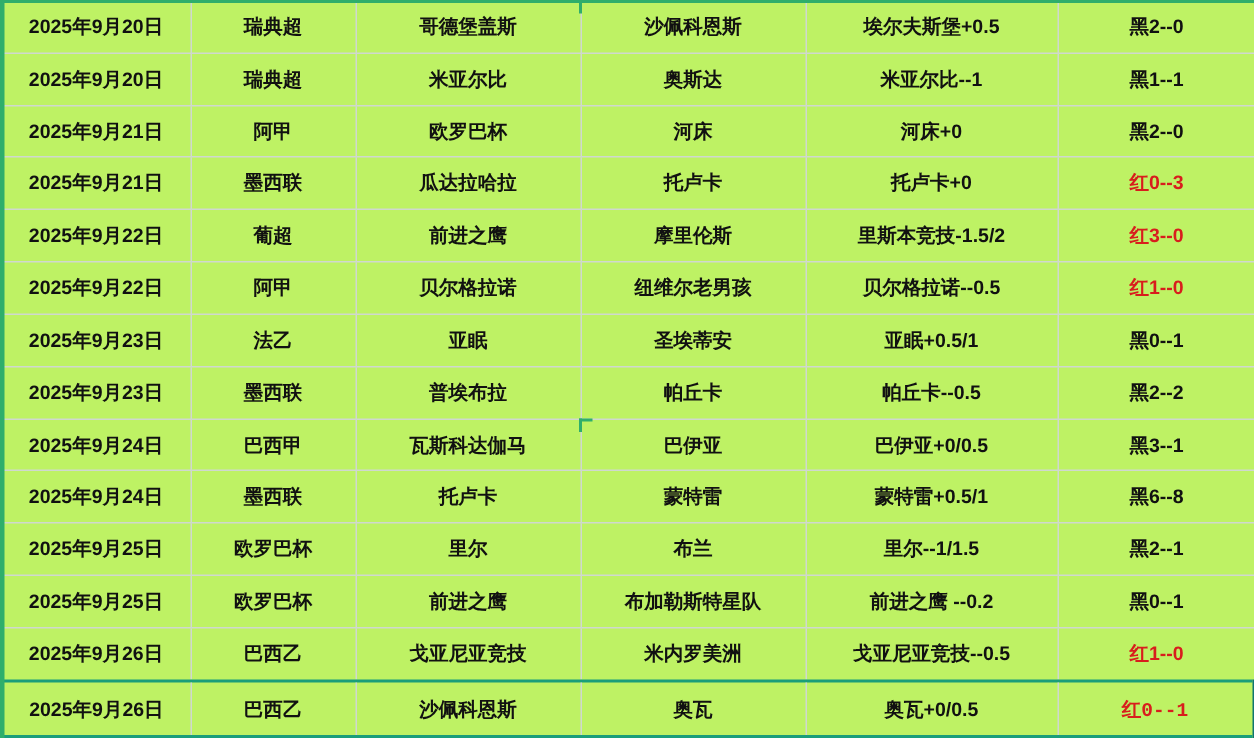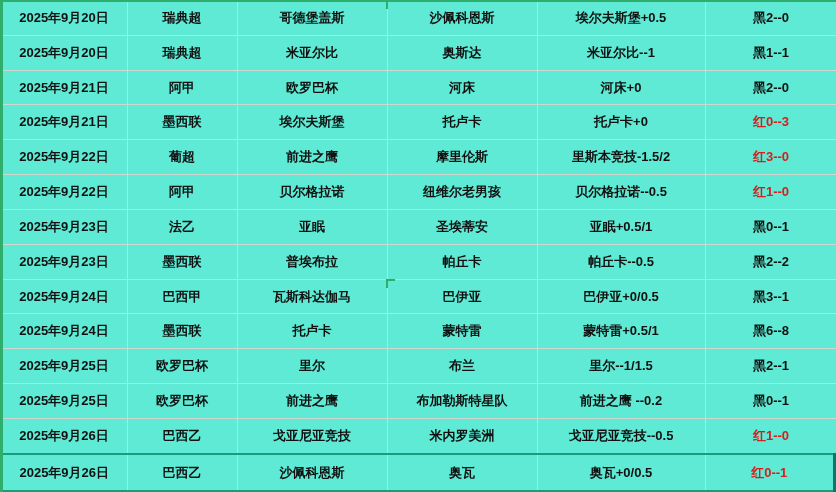--- a/index.html
+++ b/index.html
@@ -7,21 +7,21 @@
     padding: 0;
     background: #ffffff;
   }
   body {
     font-family: "Liberation Sans", sans-serif;
   }
   .sheet {
     width: 836px;
     height: 492px;
     box-sizing: border-box;
-    background: #5eead4;
+    background: #bef264;
     position: relative;
     overflow: hidden;
   }
   table.grid {
     border-collapse: collapse;
     table-layout: fixed;
     width: 836px;
     height: 492px;
   }
   table.grid td {
@@ -79,21 +79,21 @@
     width: 836px;
     background: #2fae6b;
     z-index: 5;
   }
   
   tr.highlight td {
     border-top: 2px solid #1a9e7a;
     border-bottom: 2px solid #1a9e7a;
   }
   tr.highlight td:first-child { border-left: 2px solid #1a9e7a; }
-  tr.highlight td:last-child { border-right: 8px solid #0f766e; }
+  tr.highlight td:last-child { border-right: 5px solid #0f766e; font-family: Liberation Mono, monospace; }
 
   
   .tick {
     position: absolute;
     width: 7px;
     height: 7px;
     background: transparent;
     border-top: 2px solid #2fae6b;
     border-left: 2px solid #2fae6b;
     z-index: 6;
@@ -138,21 +138,21 @@
           <td class="date">2025年9月21日</td>
           <td class="league">阿甲</td>
           <td class="home">欧罗巴杯</td>
           <td class="away">河床</td>
           <td class="hand">河床+0</td>
           <td class="score black">黑2--0</td>
         </tr>
         <tr>
           <td class="date">2025年9月21日</td>
           <td class="league">墨西联</td>
-          <td class="home">埃尔夫斯堡</td>
+          <td class="home">瓜达拉哈拉</td>
           <td class="away">托卢卡</td>
           <td class="hand">托卢卡+0</td>
           <td class="score red">红0--3</td>
         </tr>
         <tr>
           <td class="date">2025年9月22日</td>
           <td class="league">葡超</td>
           <td class="home">前进之鹰</td>
           <td class="away">摩里伦斯</td>
           <td class="hand">里斯本竞技-1.5/2</td>

